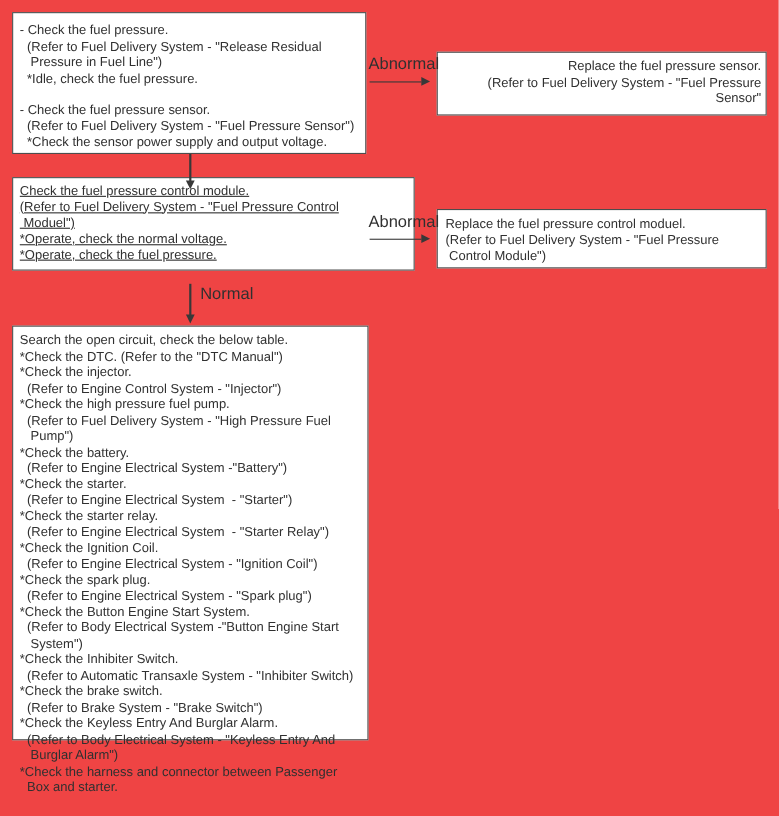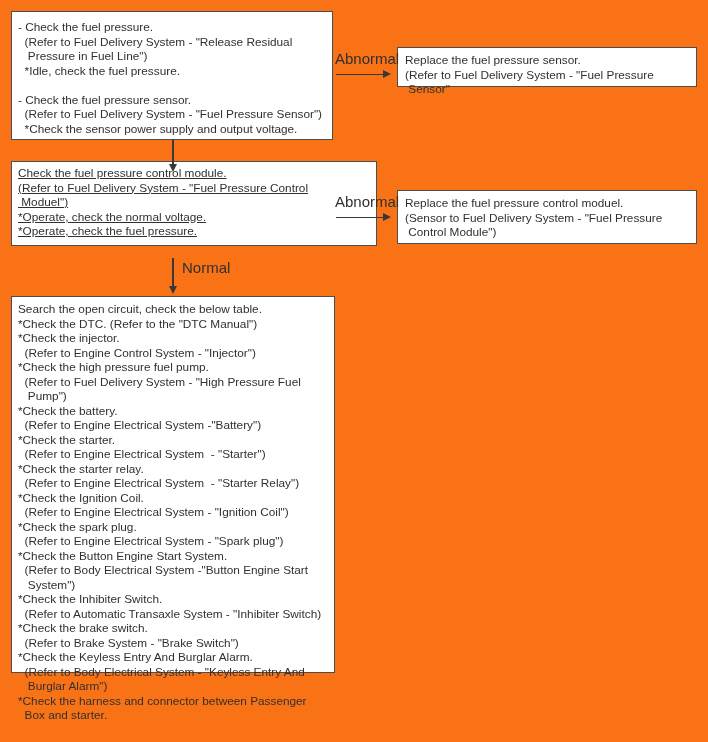--- a/index.html
+++ b/index.html
@@ -4,37 +4,37 @@
 <style>
   html, body {
     margin: 0;
     padding: 0;
     background: #ffffff;
   }
   .diagram {
     position: relative;
     width: 708px;
     height: 742px;
-    background: #f97316;
+    background: #ef4444;
     font-family: "Liberation Sans", sans-serif;
     color: #303030;
   }
   .flow-box {
     position: absolute;
     box-sizing: border-box;
     border: 1px solid #4d4d4d;
     background: #ffffff;
     white-space: pre;
     font-size: 11.8px;
     line-height: 14.5px;
     color: #303030;
     overflow: visible;
   }
   .box-a { left: 11px;  top: 11px;  width: 322px; height: 129px; padding: 8px 4px 0 6px; }
-  .box-b { left: 397px; top: 47px;  width: 300px; height: 40px;  padding: 5px 4px 0 7px; }
+  .box-b { left: 397px; top: 47px;  width: 300px; height: 58px;  padding: 5px 4px 0 7px; text-align: right; }
   .box-c { left: 11px;  top: 161px; width: 366px; height: 85px;  padding: 4px 4px 0 6px; text-decoration: underline; }
   .box-d { left: 397px; top: 190px; width: 300px; height: 54px;  padding: 5px 4px 0 7px; }
   .box-e { left: 11px;  top: 296px; width: 324px; height: 377px; padding: 5px 4px 0 6px; }
 
   .conn-label {
     position: absolute;
     font-size: 15px;
     line-height: 14.5px;
     color: #303030;
     white-space: nowrap;
@@ -98,21 +98,21 @@
 (Refer to Fuel Delivery System - "Fuel Pressure
  Sensor"</div>
 
   <div class="flow-box box-c">Check the fuel pressure control module.
 (Refer to Fuel Delivery System - "Fuel Pressure Control
  Moduel")
 *Operate, check the normal voltage.
 *Operate, check the fuel pressure.</div>
 
   <div class="flow-box box-d">Replace the fuel pressure control moduel.
-(Sensor to Fuel Delivery System - "Fuel Pressure
+(Refer to Fuel Delivery System - "Fuel Pressure
  Control Module")</div>
 
   <div class="flow-box box-e">Search the open circuit, check the below table.
 *Check the DTC. (Refer to the "DTC Manual")
 *Check the injector.
   (Refer to Engine Control System - "Injector")
 *Check the high pressure fuel pump.
   (Refer to Fuel Delivery System - "High Pressure Fuel
    Pump")
 *Check the battery.

